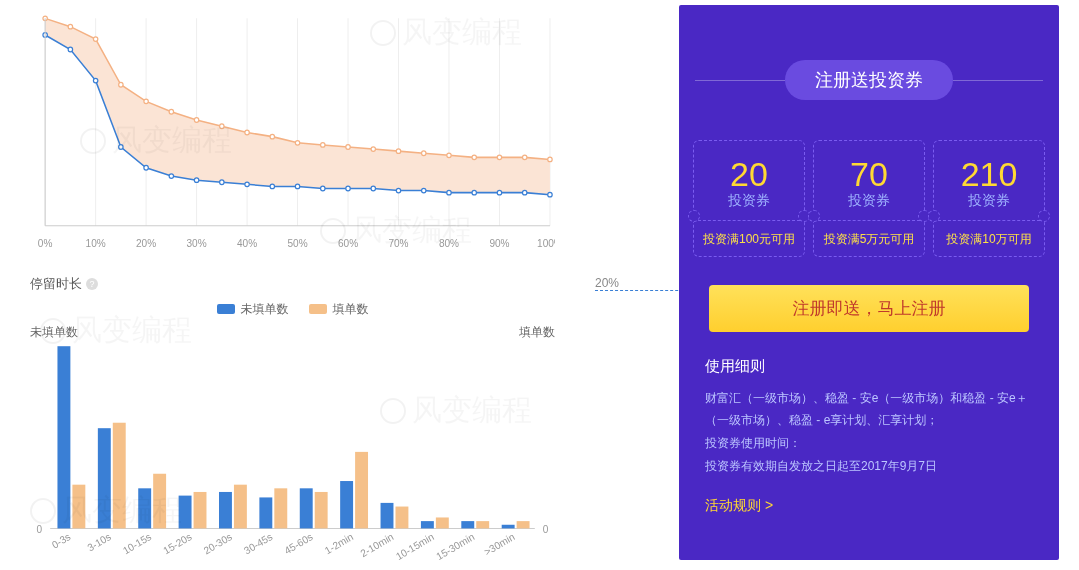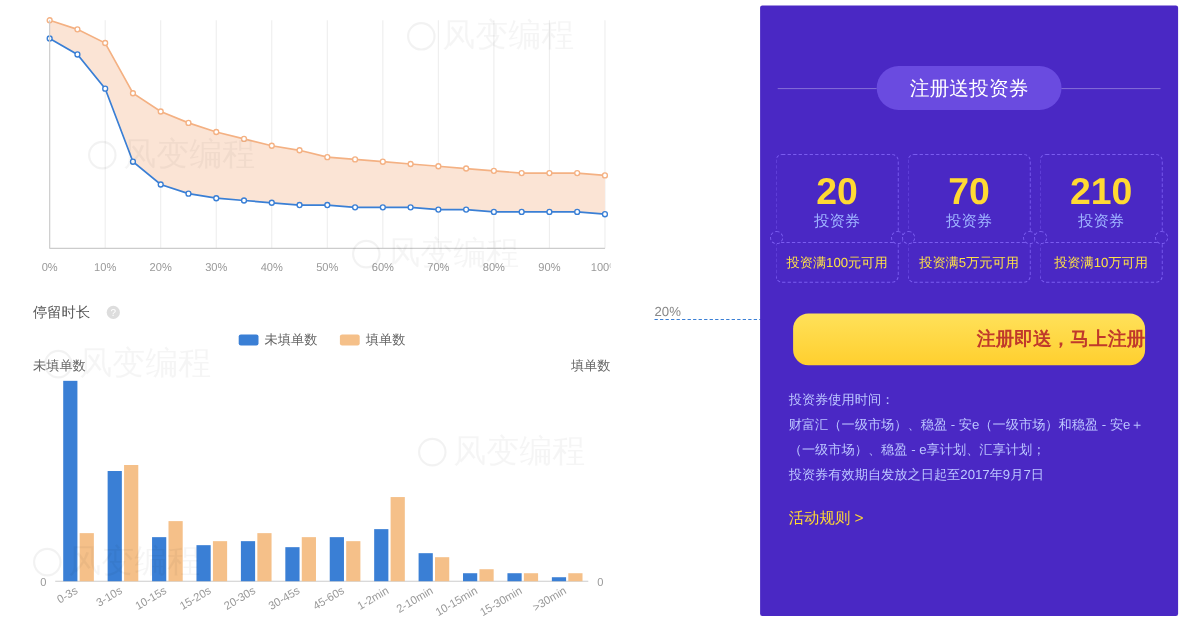--- a/index.html
+++ b/index.html
@@ -7,53 +7,53 @@
   .page { width: 1079px; height: 570px; position: relative; display: flex; }
   .left { width: 575px; padding: 8px 20px 0 30px; display: flex; flex-direction: column; }
   .right { flex: 1; position: relative; padding-top: 0; }
 
   
   .line-chart { position: relative; height: 250px; }
   .line-chart svg { width: 100%; height: 100%; }
   .line-area { fill: #fbe4d5; stroke: none; }
 
   
-  .section-title { margin-top: 18px; font-size: 13px; color: #555; display:flex; align-items:center; gap:15px;}
+  .section-title { margin-top: 18px; font-size: 13px; color: #555; display:flex; align-items:center; gap:4px;}
   .section-title .qmark { width:12px;height:12px;border-radius:50%;background:#ddd;display:inline-flex;align-items:center;justify-content:center;font-size:9px;color:#fff;}
   .legend-row { display:flex; justify-content:center; gap:20px; margin-top:8px; font-size:12px;}
   .legend-row span { display:flex; align-items:center; gap:6px;}
   .swatch { width:18px; height:10px; border-radius:2px;}
   .sw-blue { background:#3a7fd5;}
   .sw-orange { background:#f5c089;}
   .axis-labels { display:flex; justify-content:space-between; font-size:12px; color:#666; margin-top:6px;}
   
   
   .bar-chart { position:relative; height:230px; margin-top:0px;}
   .bar-chart svg { width:100%; height:100%;}
   .bar-blue { fill:#3a7fd5;}
   .bar-orange { fill:#f5c089;}
   
   
   .right-label { position:absolute; left:20px; top:276px; font-size:12px; color:#888; }
   .dash-line { position:absolute; left:20px; right:20px; top:290px; border-top:1px dashed #3a7fd5; }
-  .promo { position:absolute; right:8px; top:5px; width:380px; height:555px; background:#4a28c4; border-radius:2px; padding:0; overflow:hidden;}
+  .promo { position:absolute; right:20px; top:5px; width:380px; height:555px; background:#4a28c4; border-radius:2px; padding:0; overflow:hidden;}
   .promo-hdr { margin-top:55px; display:flex; align-items:center; justify-content:center; position:relative;}
   .promo-hdr .pill { background:#6a4be0; color:#fff; font-size:18px; padding:8px 30px; border-radius:22px; font-weight:500;}
   .promo-hdr::before, .promo-hdr::after { content:""; flex:1; height:1px; background:rgba(255,255,255,.3); max-width:90px;}
   .coupons { display:flex; gap:8px; padding:40px 14px 0 14px; justify-content:space-between;}
   .coupon { flex:1; border:1px dashed #7a5cf0; border-radius:6px; text-align:center; padding:14px 4px 8px 4px; position:relative;}
   .coupon::before,.coupon::after{content:"";position:absolute;width:10px;height:10px;background:#4a28c4;border:1px dashed #7a5cf0;border-radius:50%;}
   .coupon::before{left:-6px;top:60%;}
   .coupon::after{right:-6px;top:60%;}
-  .coupon .num { font-size:34px; font-weight:700; color:#ffd933;}
+  .coupon .num { font-size:34px; font-weight:400; color:#ffd933;}
   .coupon .lbl { font-size:14px; color:#9fb3ff; margin-top:-2px;}
   .coupon .divider { border-top:1px dashed #7a5cf0; margin:10px 0;}
   .coupon .cond { font-size:12px; color:#fde047;}
   .cta { margin:28px 30px 0 30px;}
-  .cta button { width:100%; padding:12px 0; background:linear-gradient(#ffe15a,#ffcf2e); border:none; border-radius:14px; font-size:17px; color:#c0392b; font-weight:700; cursor:pointer;text-align:right;}
+  .cta button { width:100%; padding:12px 0; background:linear-gradient(#ffe15a,#ffcf2e); border:none; border-radius:4px; font-size:17px; color:#c0392b; font-weight:400; cursor:pointer;}
   .rules { padding:20px 26px 0 26px; color:#bcc6ff; font-size:12px; line-height:1.9;}
   .rules h4 { color:#fff; font-size:15px; font-weight:500; margin-bottom:6px;}
   .rules-link { text-align:left; margin-top:14px;}
   .rules-link a { color:#ffd933; font-size:14px; text-decoration:none;}
   
   .watermark { position:absolute; color:rgba(0,0,0,.04); font-size:30px; pointer-events:none; font-weight:500; display:flex; align-items:center; gap:6px;font-family:Liberation Serif, serif;}
   .watermark .circ{width:26px;height:26px;border:2px solid rgba(0,0,0,.05);border-radius:50%;}
 </style>
 </head>
 <body>
@@ -224,22 +224,23 @@
             <div class="num">210</div>
             <div class="lbl">投资券</div>
             <div class="divider"></div>
             <div class="cond">投资满10万可用</div>
           </div>
         </div>
       <div class="cta">
         <button>注册即送，马上注册</button>
       </div>
       <div class="rules">
+        <h4>使用细则</h4>
+        <div>财富汇（一级市场）、稳盈 - 安e（一级市场）和稳盈 - 安e＋（一级市场）、稳盈 - e享计划、汇享计划；</div>
         <div>投资券使用时间：</div>
-        <div>财富汇（一级市场）、稳盈 - 安e（一级市场）和稳盈 - 安e＋（一级市场）、稳盈 - e享计划、汇享计划；</div>
         <div>投资券有效期自发放之日起至2017年9月7日</div>
         <div class="rules-link"><a href="#">活动规则 &gt;</a></div>
       </div>
     </div>
   </div>
 
   <div class="watermark" style="left:370px;top:12px;">
       <span class="circ"></span>
       <span>风变编程</span>
     </div>

